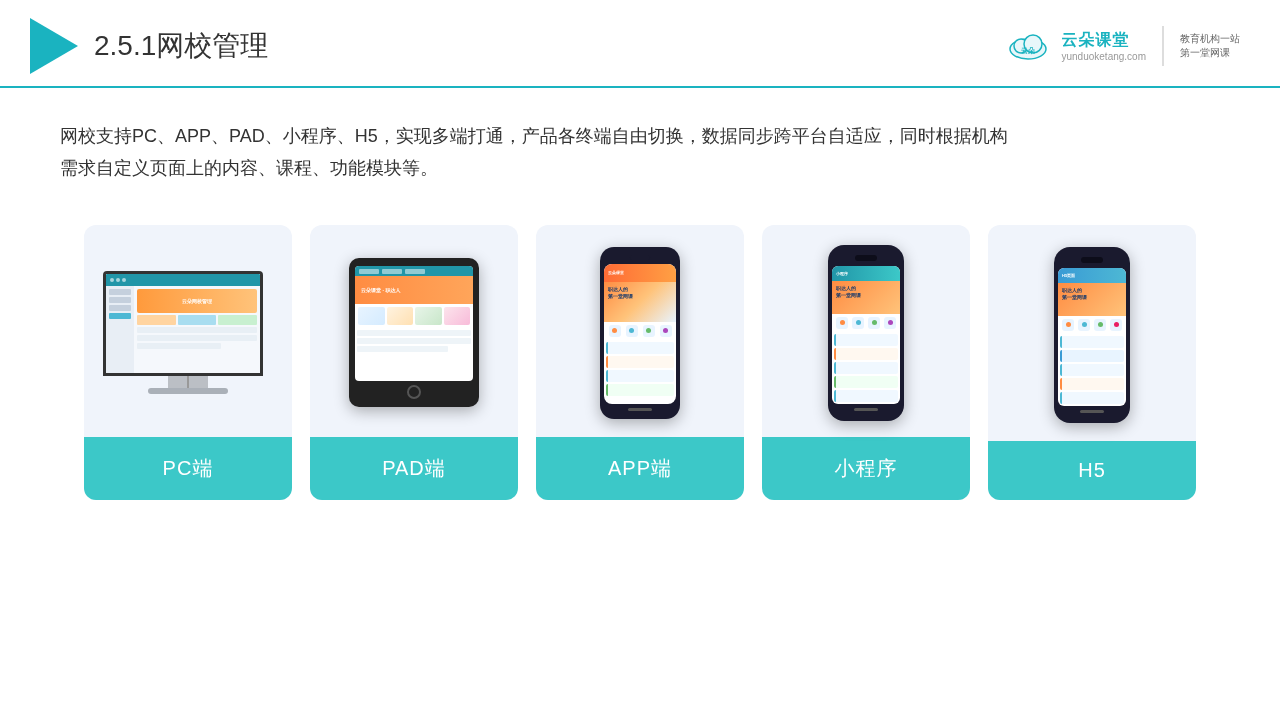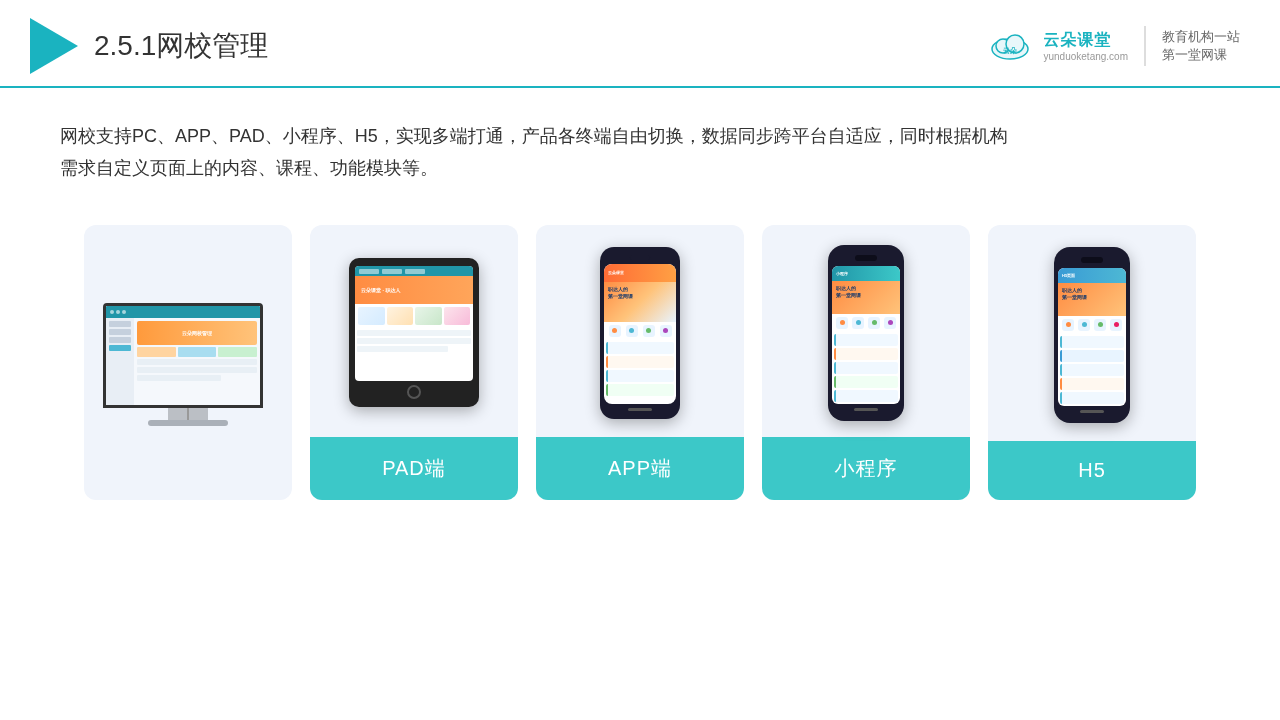--- a/index.html
+++ b/index.html
@@ -52,21 +52,21 @@
       flex-direction: column;
       align-items: flex-start;
     }
     .brand-name {
       font-size: 16px;
       color: #1ab3c0;
       font-weight: bold;
       letter-spacing: 1px;
     }
     .brand-sub {
-      font-size: 13px;
+      font-size: 10px;
       color: #666;
       white-space: nowrap;
       text-align: right;
     }
     .brand-url {
       font-size: 10px;
       color: #999;
     }
 
     
@@ -456,20 +456,21 @@
                 <div class="monitor-row"></div>
                 <div class="monitor-row" style="width:70%"></div>
               </div>
             </div>
           </div>
         </div>
         <div class="monitor-stand"></div>
         <div class="monitor-base"></div>
       </div>
     </div>
+    <div class="card-label">PC端</div>
   </div>
 
   <div class="card">
     <div class="card-image-area">
       <div class="tablet-mockup">
         <div class="tablet-screen">
           <div class="tablet-screen-content">
             <div class="tablet-nav">
               <div class="tablet-nav-item"></div>
               <div class="tablet-nav-item"></div>

